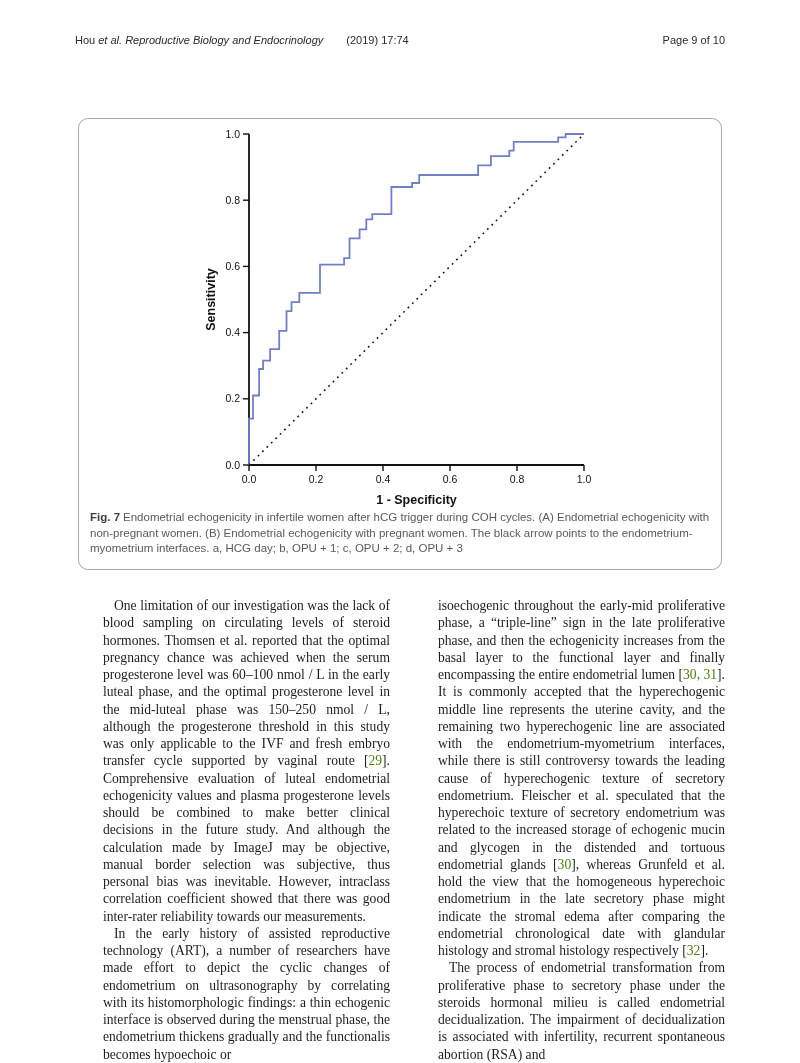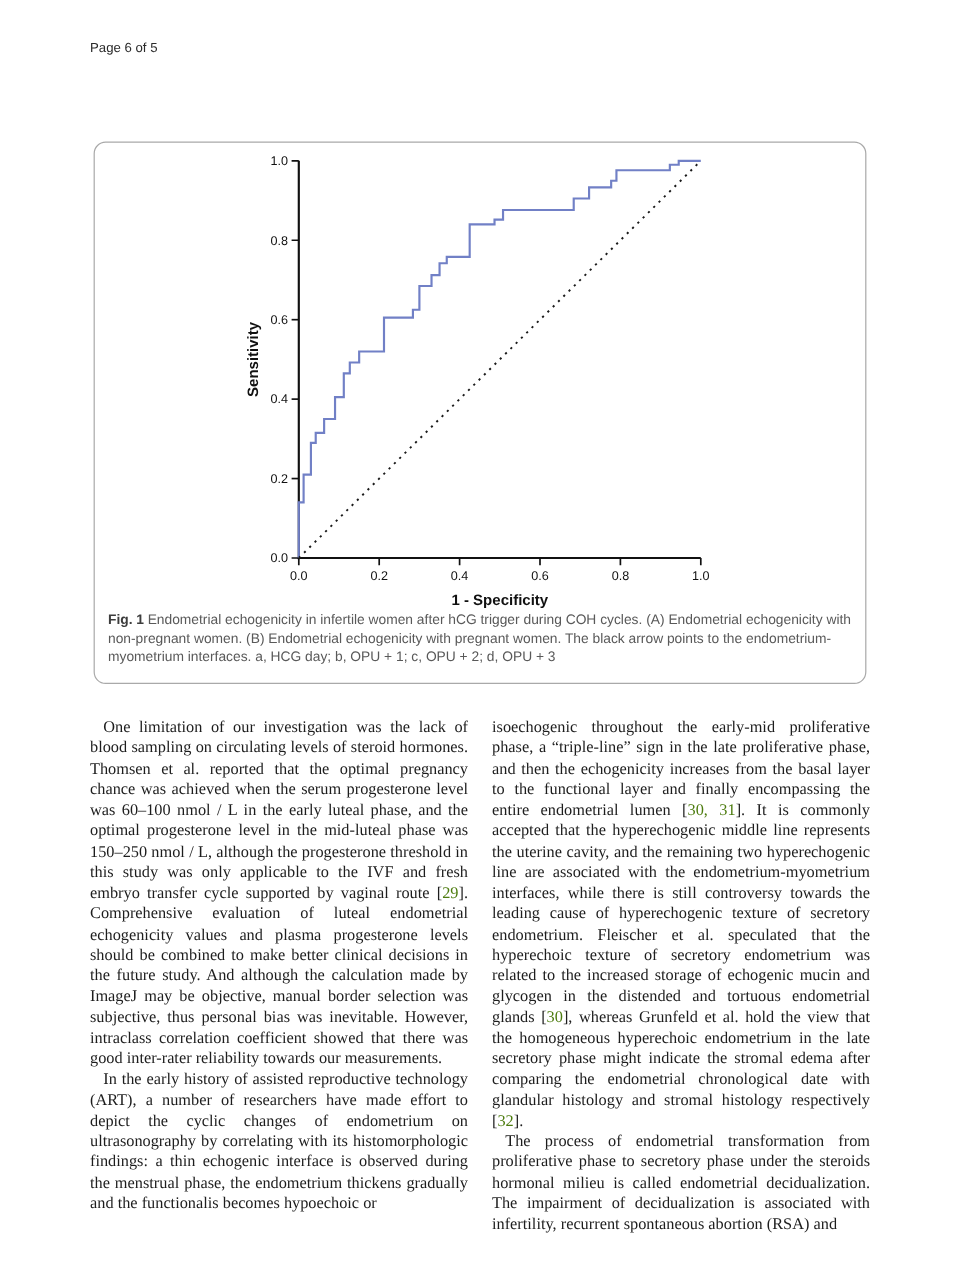--- a/index.html
+++ b/index.html
@@ -27,36 +27,41 @@
   }
   .fig-label { font-weight:bold; color:#3d3d3d; margin-right:3px; }
   
   .tick-label { font-family:"Liberation Sans",sans-serif; font-size:10.5px; fill:#111; }
   .axis-title { font-family:"Liberation Sans",sans-serif; font-size:12.5px; font-weight:bold; fill:#111; }
   
   .columns {
     position:absolute; left:75px; top:597px; width:650px;
     display:flex; gap:20px;
   }
-  .col { width:315px; }
+  .col { width:315px;margin-left:28px; }
   .col p {
     margin:0; font-family:"Liberation Serif", serif;
     font-size:13.6px; line-height:17.25px; color:#1d1d1d;
     text-align:justify;
   }
   .col p.indent { text-indent:11px; }
   .ref { color:#4d7c0f; }
 </style>
 </head>
 <body>
 
 <div class="page">
 
   <div class="header">
-    <div>Page 6 of 5</div>
+    <div>
+      <span>Hou</span>
+      <span class="ital">et al. Reproductive Biology and Endocrinology</span>
+      <span class="cite">(2019) 17:74</span>
+    </div>
+    <div>Page 9 of 10</div>
   </div>
 
   <div class="figure-box">
     <svg id="roc-svg" width="641" height="389" viewBox="0 0 641 389">
         <line x1="170" y1="347" x2="170" y2="15" stroke="#111" stroke-width="1.8"></line>
         <line x1="169" y1="346" x2="505" y2="346" stroke="#111" stroke-width="1.8"></line>
         <line x1="164" y1="346" x2="170" y2="346" stroke="#111" stroke-width="1.4"></line>
         <text x="161" y="349.6" text-anchor="end" class="tick-label">0.0</text>
         <line x1="164" y1="279.8" x2="170" y2="279.8" stroke="#111" stroke-width="1.4"></line>
         <text x="161" y="283.40000000000003" text-anchor="end" class="tick-label">0.2</text>
@@ -79,21 +84,21 @@
         <line x1="438" y1="346" x2="438" y2="352" stroke="#111" stroke-width="1.4"></line>
         <text x="438" y="364" text-anchor="middle" class="tick-label">0.8</text>
         <line x1="505" y1="346" x2="505" y2="352" stroke="#111" stroke-width="1.4"></line>
         <text x="505" y="364" text-anchor="middle" class="tick-label">1.0</text>
         <text x="136" y="180.5" text-anchor="middle" class="axis-title" transform="rotate(-90 136 180.5)">Sensitivity</text>
         <text x="337.5" y="385" text-anchor="middle" class="axis-title">1 - Specificity</text>
         <polyline points="170.0,346.0 170.0,299.7 174.0,299.7 174.0,276.5 180.1,276.5 180.1,250.0 184.1,250.0 184.1,241.7 191.1,241.7 191.1,230.2 200.2,230.2 200.2,211.9 207.5,211.9 207.5,192.1 212.5,192.1 212.5,183.1 220.3,183.1 220.3,173.9 241.0,173.9 241.0,145.7 265.1,145.7 265.1,139.1 270.5,139.1 270.5,119.3 280.6,119.3 280.6,110.3 287.3,110.3 287.3,100.4 293.3,100.4 293.3,95.1 312.4,95.1 312.4,68.0 333.1,68.0 333.1,64.0 340.2,64.0 340.2,56.0 399.1,56.0 399.1,46.4 411.9,46.4 411.9,37.2 430.3,37.2 430.3,31.6 434.7,31.6 434.7,22.9 479.2,22.9 479.2,18.3 486.6,18.3 486.6,15.0 505.0,15.0" fill="none" stroke="#7180c6" stroke-width="1.8"></polyline>
         <polyline points="170.0,346.0 505.0,15.0" fill="none" stroke="#1a1a1a" stroke-width="1.6" stroke-dasharray="1.8 4.4"></polyline>
       </svg>
     <div class="figure-caption">
-      <span class="fig-label">Fig. 1</span><span>Endometrial echogenicity in infertile women after hCG trigger during COH cycles. (A) Endometrial echogenicity with non-pregnant women. (B) Endometrial echogenicity with pregnant women. The black arrow points to the endometrium-myometrium interfaces. a, HCG day; b, OPU + 1; c, OPU + 2; d, OPU + 3</span>
+      <span class="fig-label">Fig. 7</span><span>Endometrial echogenicity in infertile women after hCG trigger during COH cycles. (A) Endometrial echogenicity with non-pregnant women. (B) Endometrial echogenicity with pregnant women. The black arrow points to the endometrium-myometrium interfaces. a, HCG day; b, OPU + 1; c, OPU + 2; d, OPU + 3</span>
     </div>
   </div>
 
   <div class="columns">
     <div class="col" id="col-0">
         <p class="indent">One limitation of our investigation was the lack of blood sampling on circulating levels of steroid hormones. Thomsen et al. reported that the optimal pregnancy chance was achieved when the serum progesterone level was 60–100 nmol / L in the early luteal phase, and the optimal progesterone level in the mid-luteal phase was 150–250 nmol / L, although the progesterone threshold in this study was only applicable to the IVF and fresh embryo transfer cycle supported by vaginal route [<span class="ref">29</span>]. Comprehensive evaluation of luteal endometrial echogenicity values and plasma progesterone levels should be combined to make better clinical decisions in the future study. And although the calculation made by ImageJ may be objective, manual border selection was subjective, thus personal bias was inevitable. However, intraclass correlation coefficient showed that there was good inter-rater reliability towards our measurements.</p>
         <p class="indent">In the early history of assisted reproductive technology (ART), a number of researchers have made effort to depict the cyclic changes of endometrium on ultrasonography by correlating with its histomorphologic findings: a thin echogenic interface is observed during the menstrual phase, the endometrium thickens gradually and the functionalis becomes hypoechoic or</p>
       </div>
     <div class="col" id="col-1">
         <p>isoechogenic throughout the early-mid proliferative phase, a “triple-line” sign in the late proliferative phase, and then the echogenicity increases from the basal layer to the functional layer and finally encompassing the entire endometrial lumen [<span class="ref">30, 31</span>]. It is commonly accepted that the hyperechogenic middle line represents the uterine cavity, and the remaining two hyperechogenic line are associated with the endometrium-myometrium interfaces, while there is still controversy towards the leading cause of hyperechogenic texture of secretory endometrium. Fleischer et al. speculated that the hyperechoic texture of secretory endometrium was related to the increased storage of echogenic mucin and glycogen in the distended and tortuous endometrial glands [<span class="ref">30</span>], whereas Grunfeld et al. hold the view that the homogeneous hyperechoic endometrium in the late secretory phase might indicate the stromal edema after comparing the endometrial chronological date with glandular histology and stromal histology respectively [<span class="ref">32</span>].</p>

